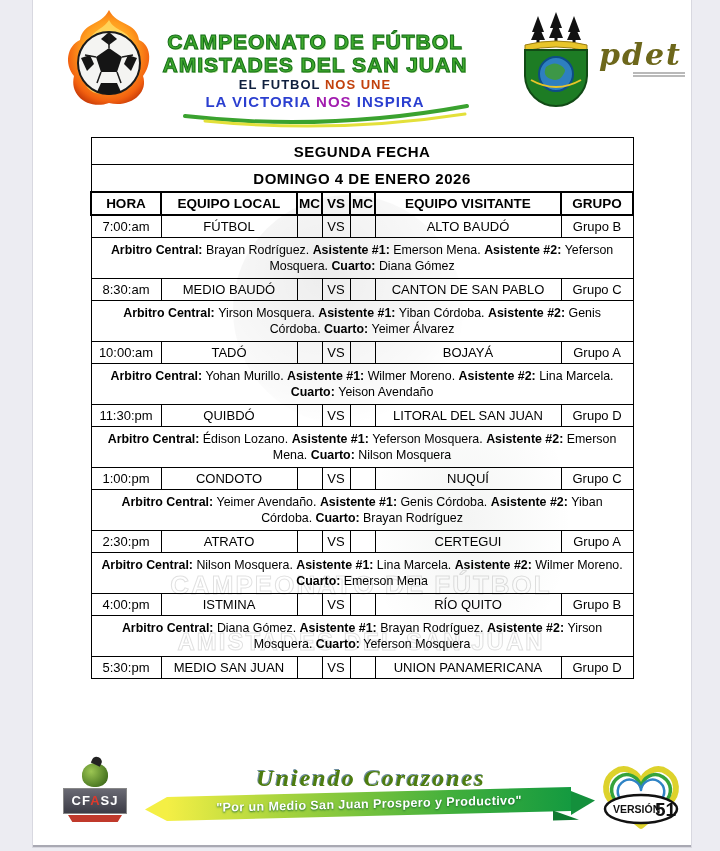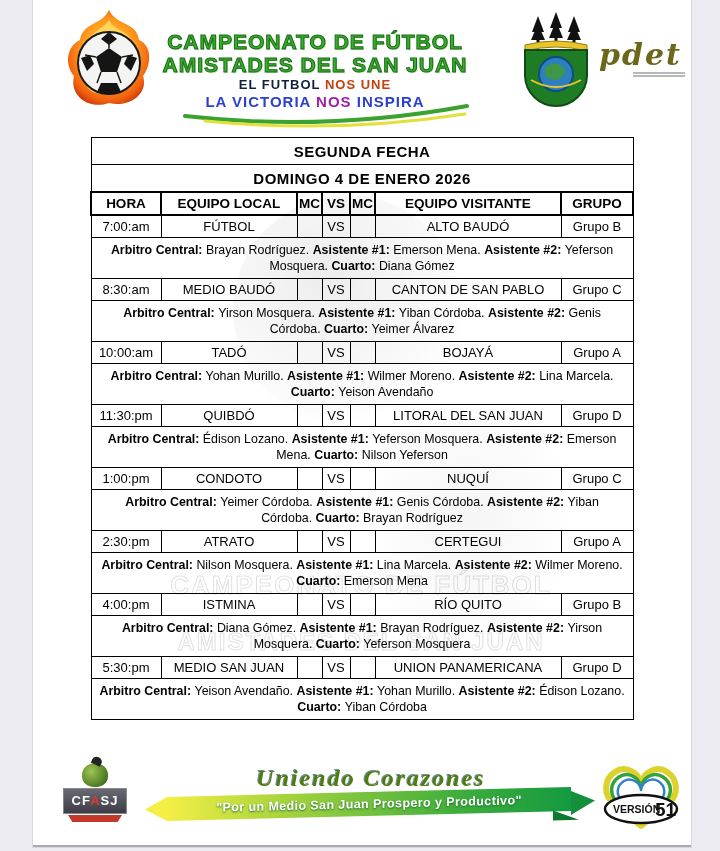--- a/index.html
+++ b/index.html
@@ -232,33 +232,33 @@
         <tr class="match-row">
           <td>11:30:pm</td>
           <td>QUIBDÓ</td>
           <td></td>
           <td>VS</td>
           <td></td>
           <td>LITORAL DEL SAN JUAN</td>
           <td>Grupo D</td>
         </tr>
         <tr class="ref-row">
-          <td colspan="7"><b>Arbitro Central: </b><span>Édison Lozano. </span><b>Asistente #1: </b><span>Yeferson Mosquera. </span><b>Asistente #2: </b><span>Emerson Mena. </span><b>Cuarto: </b><span>Nilson Yeferson</span></td>
+          <td colspan="7"><b>Arbitro Central: </b><span>Édison Lozano. </span><b>Asistente #1: </b><span>Yeferson Mosquera. </span><b>Asistente #2: </b><span>Emerson Mena. </span><b>Cuarto: </b><span>Nilson Mosquera</span></td>
         </tr>
         <tr class="match-row">
           <td>1:00:pm</td>
           <td>CONDOTO</td>
           <td></td>
           <td>VS</td>
           <td></td>
           <td>NUQUÍ</td>
           <td>Grupo C</td>
         </tr>
         <tr class="ref-row">
-          <td colspan="7"><b>Arbitro Central: </b><span>Yeimer Córdoba. </span><b>Asistente #1: </b><span>Genis Córdoba. </span><b>Asistente #2: </b><span>Yiban Córdoba. </span><b>Cuarto: </b><span>Brayan Rodríguez</span></td>
+          <td colspan="7"><b>Arbitro Central: </b><span>Yeimer Avendaño. </span><b>Asistente #1: </b><span>Genis Córdoba. </span><b>Asistente #2: </b><span>Yiban Córdoba. </span><b>Cuarto: </b><span>Brayan Rodríguez</span></td>
         </tr>
         <tr class="match-row">
           <td>2:30:pm</td>
           <td>ATRATO</td>
           <td></td>
           <td>VS</td>
           <td></td>
           <td>CERTEGUI</td>
           <td>Grupo A</td>
         </tr>
@@ -278,23 +278,20 @@
           <td colspan="7"><b>Arbitro Central: </b><span>Diana Gómez. </span><b>Asistente #1: </b><span>Brayan Rodríguez. </span><b>Asistente #2: </b><span>Yirson Mosquera. </span><b>Cuarto: </b><span>Yeferson Mosquera</span></td>
         </tr>
         <tr class="match-row">
           <td>5:30:pm</td>
           <td>MEDIO SAN JUAN</td>
           <td></td>
           <td>VS</td>
           <td></td>
           <td>UNION PANAMERICANA</td>
           <td>Grupo D</td>
-        </tr>
-        <tr class="ref-row">
-          <td colspan="7"><b>Arbitro Central: </b><span>Yeison Avendaño. </span><b>Asistente #1: </b><span>Yohan Murillo. </span><b>Asistente #2: </b><span>Édison Lozano. </span><b>Cuarto: </b><span>Yiban Córdoba</span></td>
         </tr>
       </tbody>
   </table>
 
   <div class="cfasj">
     <div class="cfasj-head"></div>
     <div class="cfasj-badge"><span>C</span><span>F</span><span style="color: rgb(224, 57, 43);">A</span><span>S</span><span>J</span></div>
     <div class="cfasj-ribbon"></div>
   </div>
 

